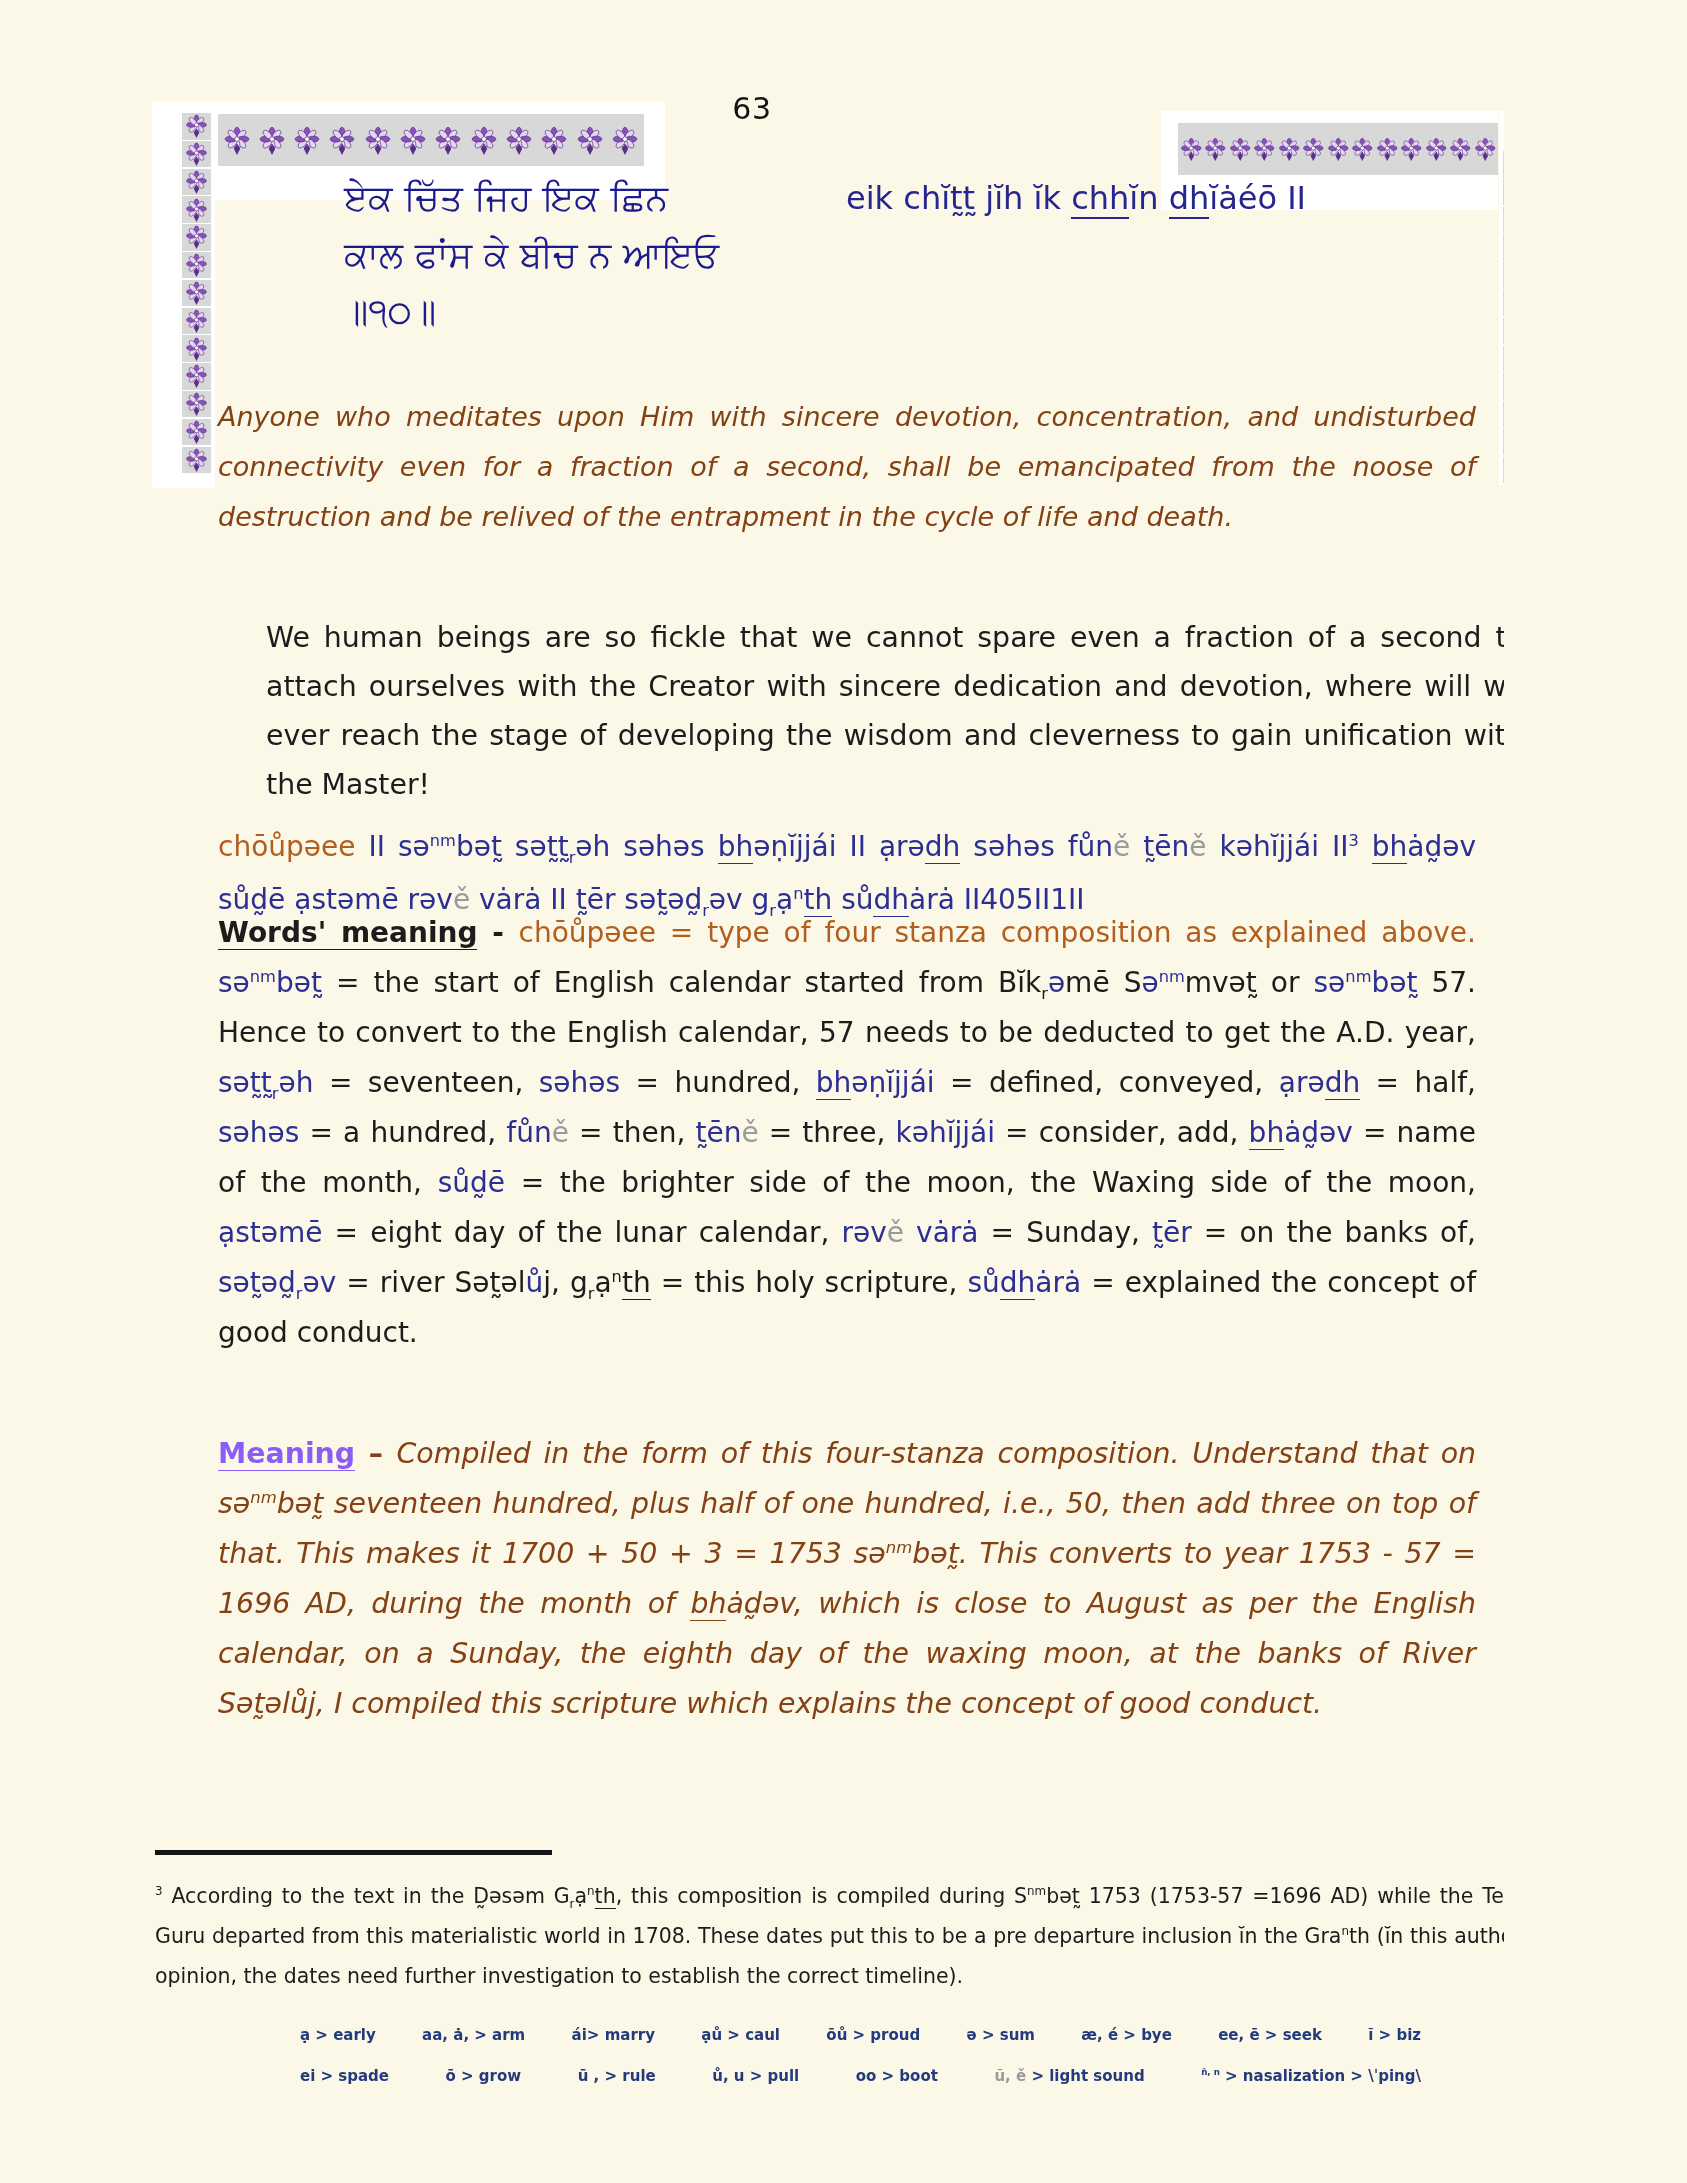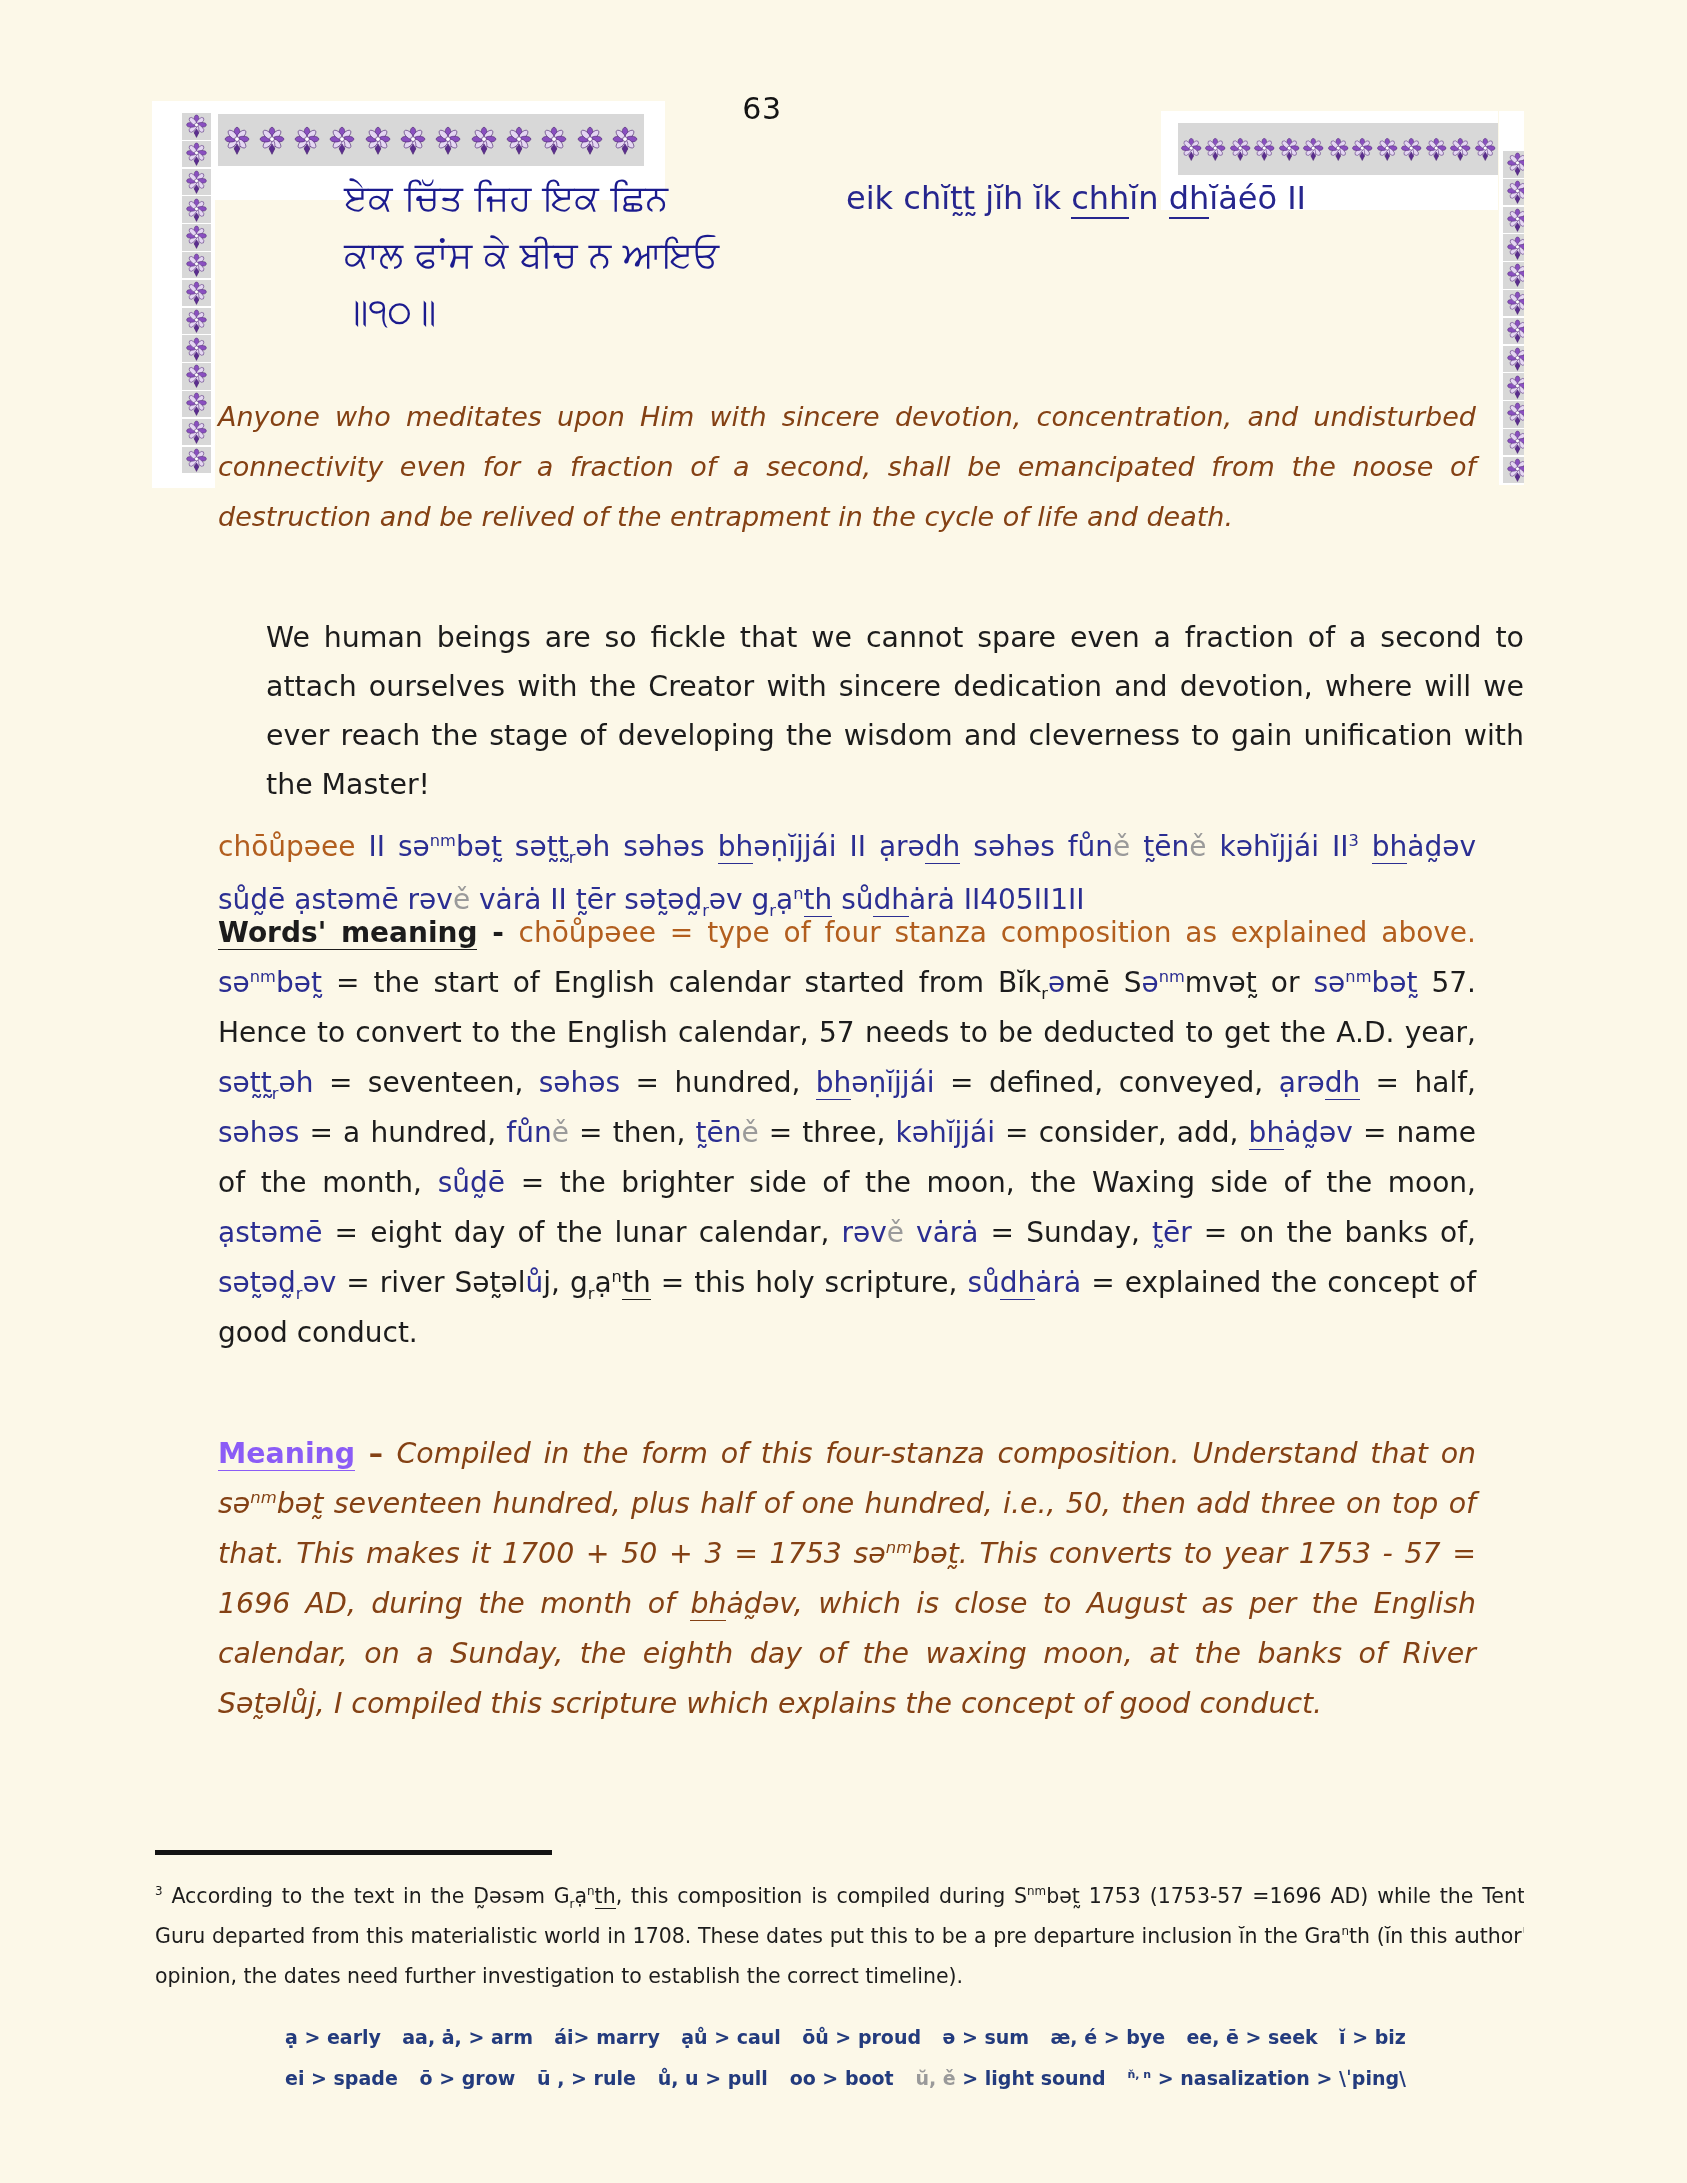--- a/index.html
+++ b/index.html
@@ -3,21 +3,20 @@
 <meta charset="utf-8">
 <style>
   html,body{margin:0;padding:0;background:#FCF8E8;}
   .page{
     position:relative;
     width:1504px;height:2183px;
     background:#FCF8E8;
     font-family:"DejaVu Sans","Liberation Sans",sans-serif;
     color:#1c1c1c;
     overflow:hidden;
-    padding-left:20px;
   }
   
   .decor{position:absolute;background:#ffffff;}
   .decor-col-left{left:152px;top:101px;width:63px;height:387px;
     display:flex;flex-direction:column;align-items:flex-end;padding:12px 4px 0 0;box-sizing:border-box;gap:1.3px;}
   .decor-col-right{left:1499px;top:111px;width:63px;height:374px;
     display:flex;flex-direction:column;align-items:flex-start;padding:40px 0 0 4px;box-sizing:border-box;gap:1.3px;}
   .decor-row-left{left:215px;top:101px;width:450px;height:99px;padding:13.2px 0 0 2.6px;box-sizing:border-box;}
   .decor-row-right{left:1161px;top:111px;width:337px;height:99px;padding:12px 0 0 0;box-sizing:border-box;
     display:flex;justify-content:flex-end;}
@@ -35,22 +34,22 @@
   .translit .tline{line-height:37px;}
   .translit .tline + .tline{margin-top:57px;}
   .main{left:218px;width:1258px;text-align:justify;}
   .p-translation{top:392px;font-size:27px;line-height:50px;font-style:italic;color:#844114;}
   .p-body{top:613px;font-size:28.4px;line-height:49px;color:#1c1c1c;margin-left:48px;}
   .p-choupai{top:820px;font-size:28px;line-height:53px;color:#2B2E92;}
   .p-words{top:908px;font-size:28px;line-height:50px;color:#1c1c1c;}
   .p-meaning{top:1429px;font-size:28.4px;line-height:50px;font-style:italic;color:#844114;}
   .rule{left:155px;top:1850px;width:397px;height:4.6px;background:#141414;}
   .footnote{left:155px;top:1876px;width:1383px;font-size:20.5px;line-height:40px;color:#1c1c1c;text-align:justify;}
-  .guide-row{left:285px;width:1121px;display:flex;justify-content:space-between;
-    font-size:19px;font-weight:bold;color:#233B7D;white-space:nowrap;}
+  .guide-row{left:300px;width:1121px;display:flex;justify-content:space-between;
+    font-size:15px;font-weight:bold;color:#233B7D;white-space:nowrap;}
   .guide-row1{top:2026px;}
   .guide-row2{top:2067px;}
   
   .c-blue{color:#2B2E92;}
   .c-orange{color:#B25E1E;}
   .c-black{color:#8b5cf6;}
   .c-gray{color:#9A9A9A;}
   .b{font-weight:bold;font-style:normal;}
   .useg{border-bottom:0.07em solid currentColor;padding-bottom:0.01em;}
   sup{font-size:58%;vertical-align:super;line-height:0;}

